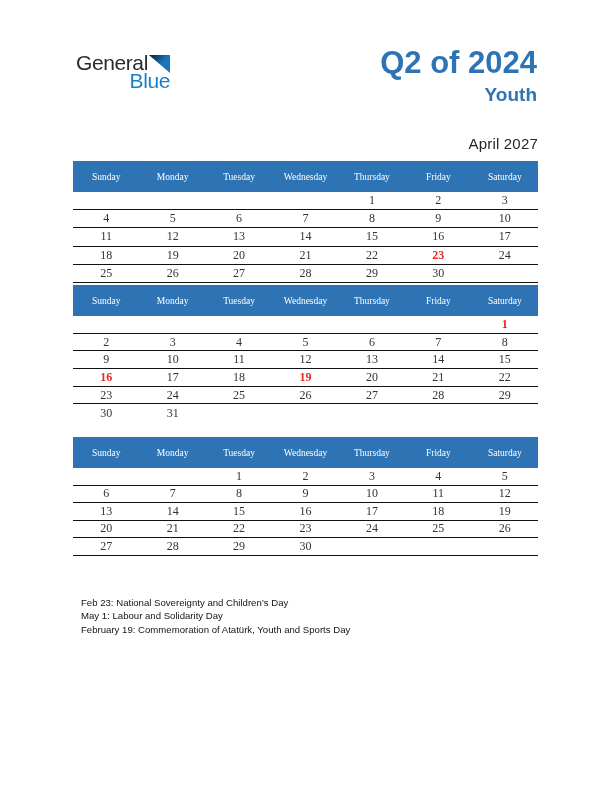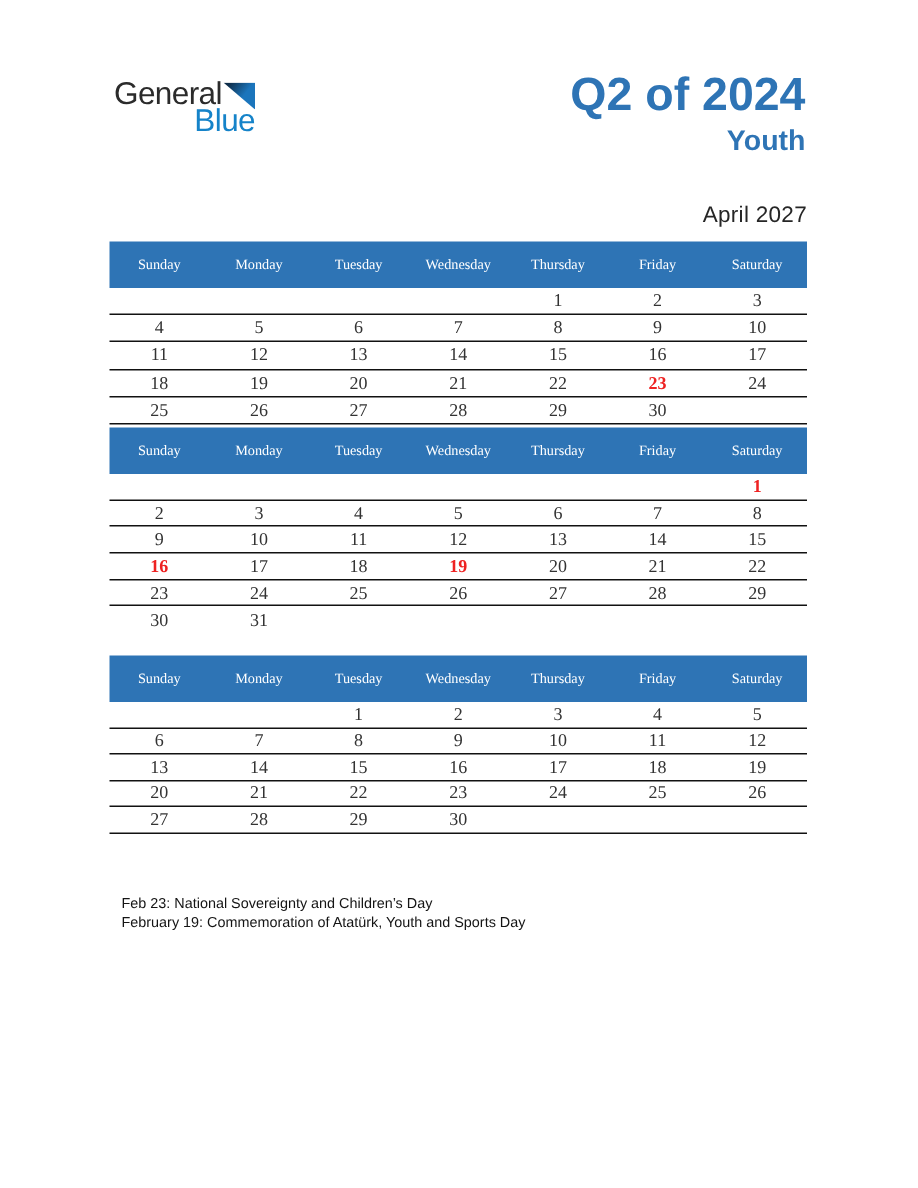--- a/index.html
+++ b/index.html
@@ -254,16 +254,17 @@
           <span class="day">30</span>
           <span class="day"></span>
           <span class="day"></span>
           <span class="day"></span>
         </div>
       </div>
   </section>
 
   <footer class="notes">
       <div>Feb 23: National Sovereignty and Children’s Day</div>
+      <div>May 1: Labour and Solidarity Day</div>
       <div>February 19: Commemoration of Atatürk, Youth and Sports Day</div>
     </footer>
 
 </div>
 
 </body></html>

